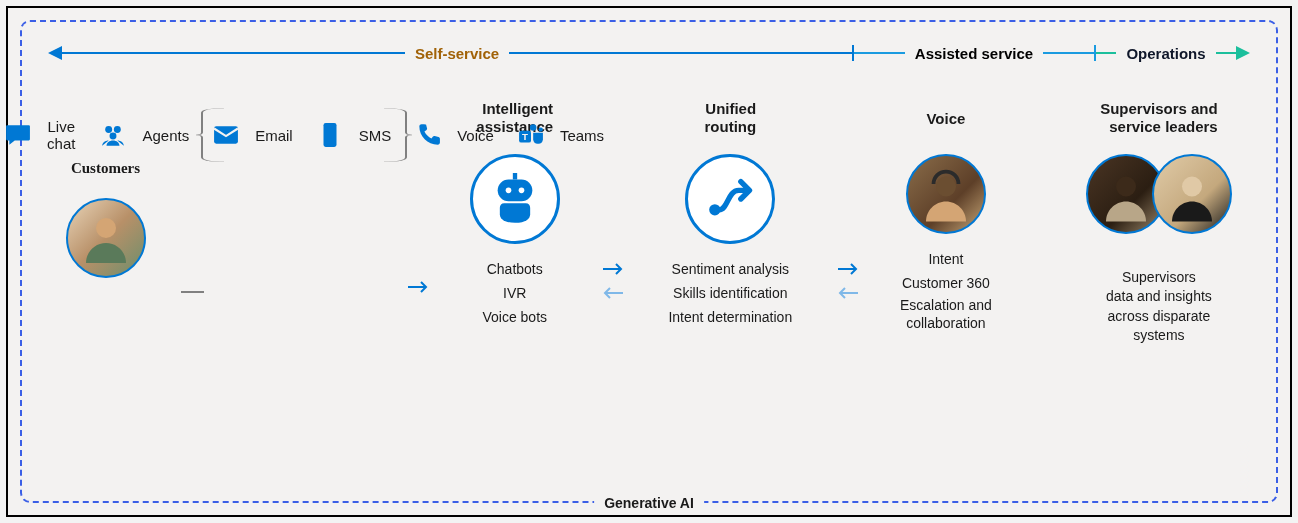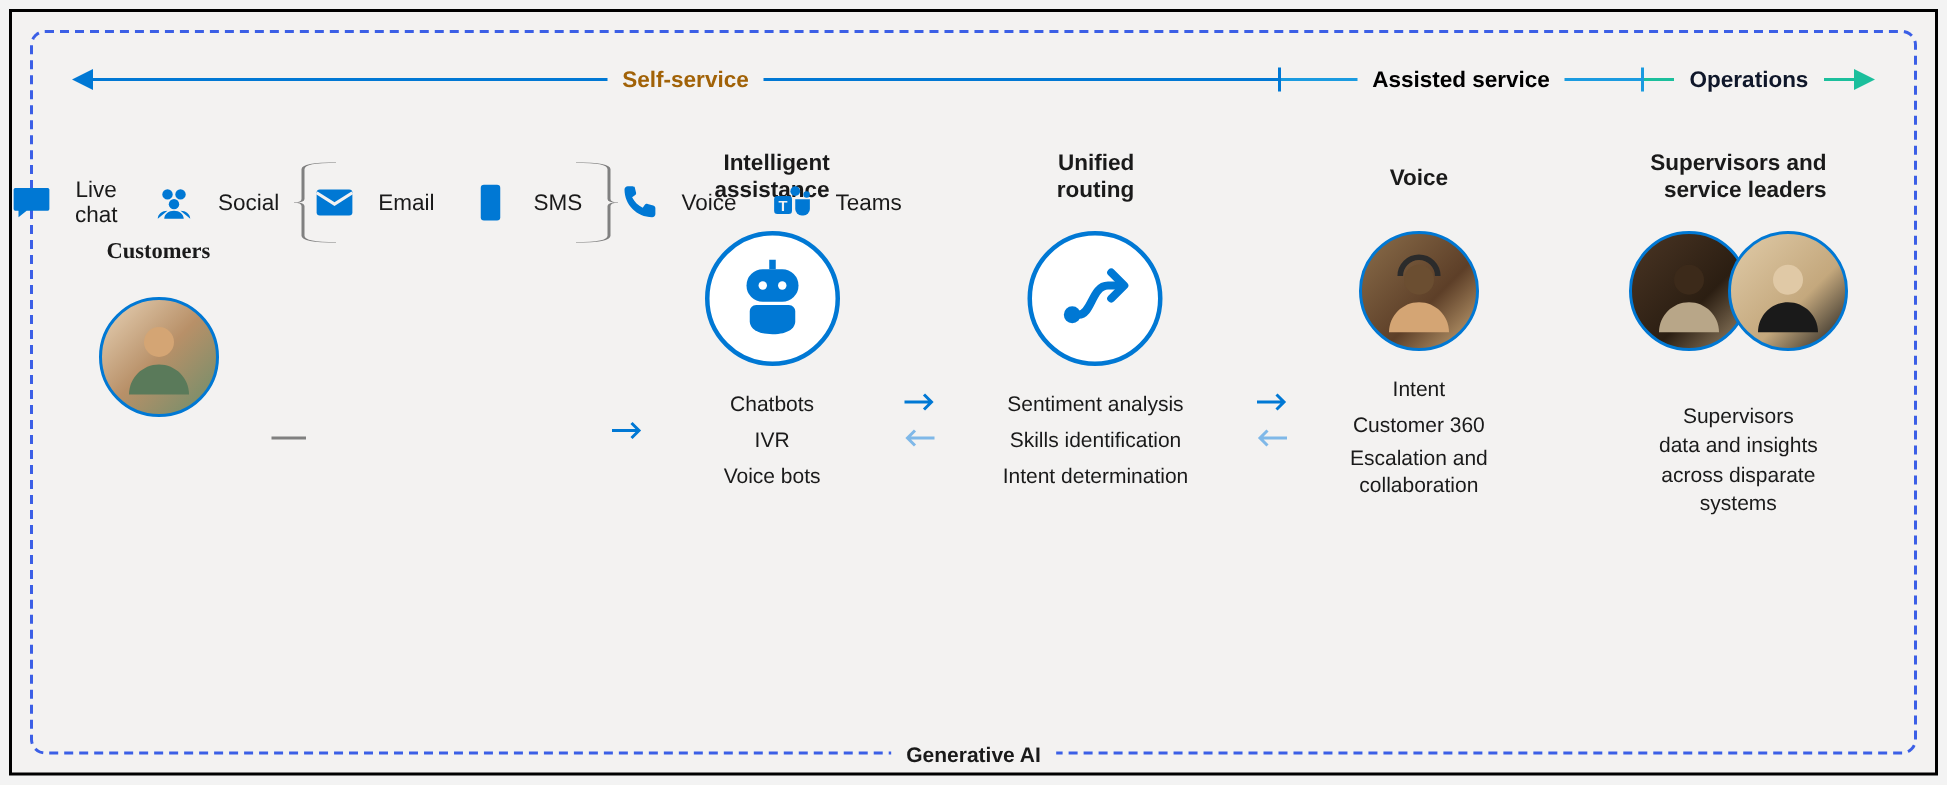--- a/index.html
+++ b/index.html
@@ -261,21 +261,21 @@
           </div>
           <div class="channel">
             <span class="ch-icon">
                 <svg viewBox="0 0 24 24">
                   <circle cx="8" cy="7" r="3.2"></circle>
                   <circle cx="16" cy="7" r="3.2"></circle>
                   <circle cx="12" cy="13" r="3.2"></circle>
                   <path d="M2 22c0-3 2.7-5 6-5M22 22c0-3-2.7-5-6-5M6 22c0-3 2.7-5 6-5s6 2 6 5"></path>
                 </svg>
               </span>
-            <span>Social</span>
+            <span>Agents</span>
           </div>
           <div class="channel">
             <span class="ch-icon">
                 <svg viewBox="0 0 24 24">
                   <rect x="1" y="4" width="22" height="16" rx="2"></rect>
                   <path d="M1 6l11 7 11-7" fill="none" stroke="#f3f2f1" stroke-width="2"></path>
                 </svg>
               </span>
             <span>Email</span>
           </div>

